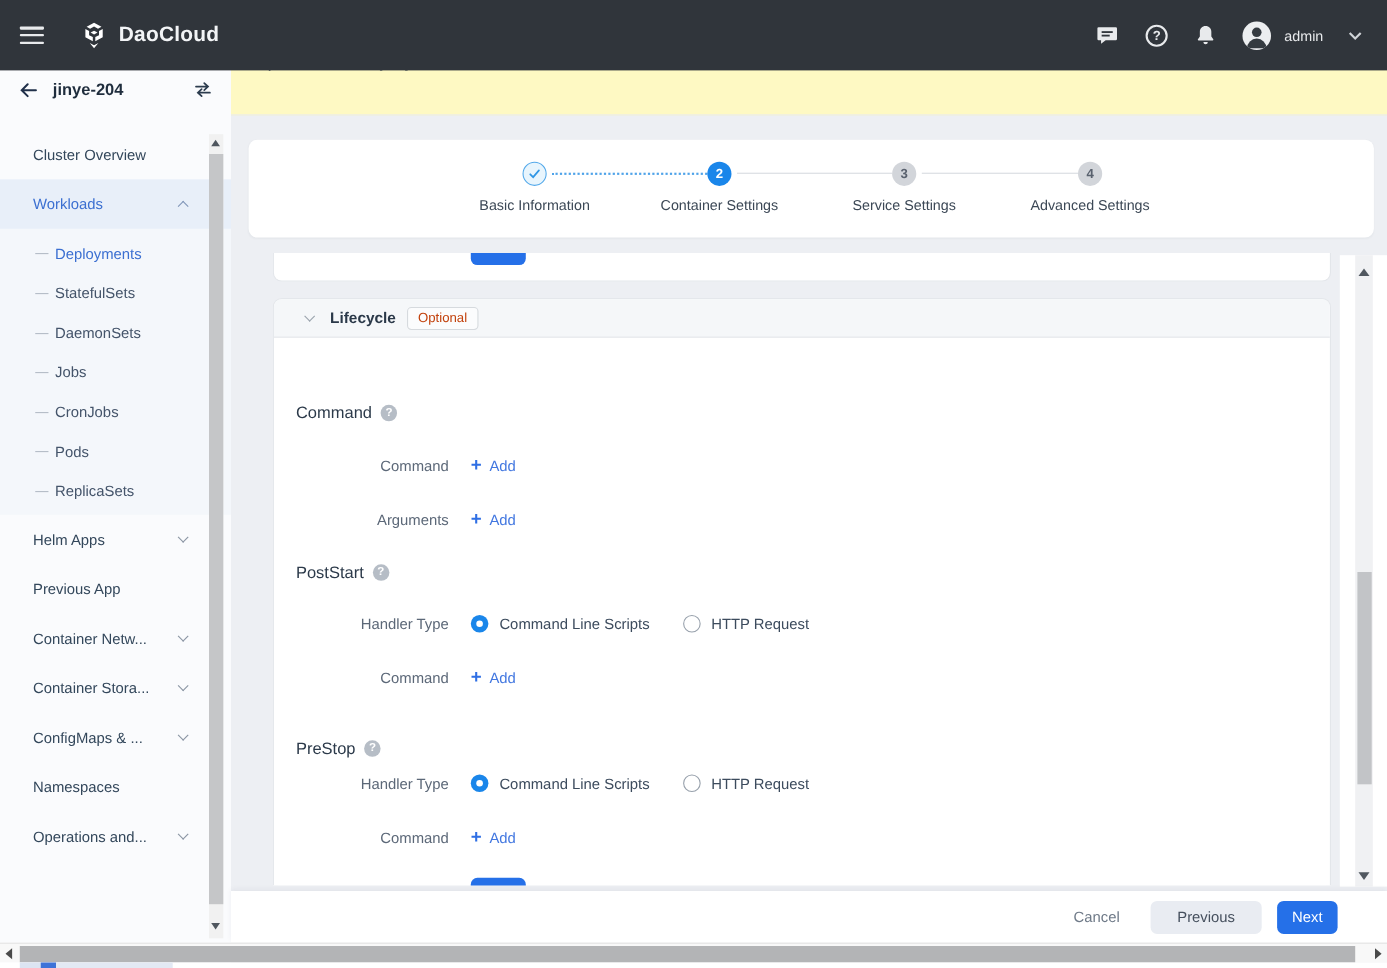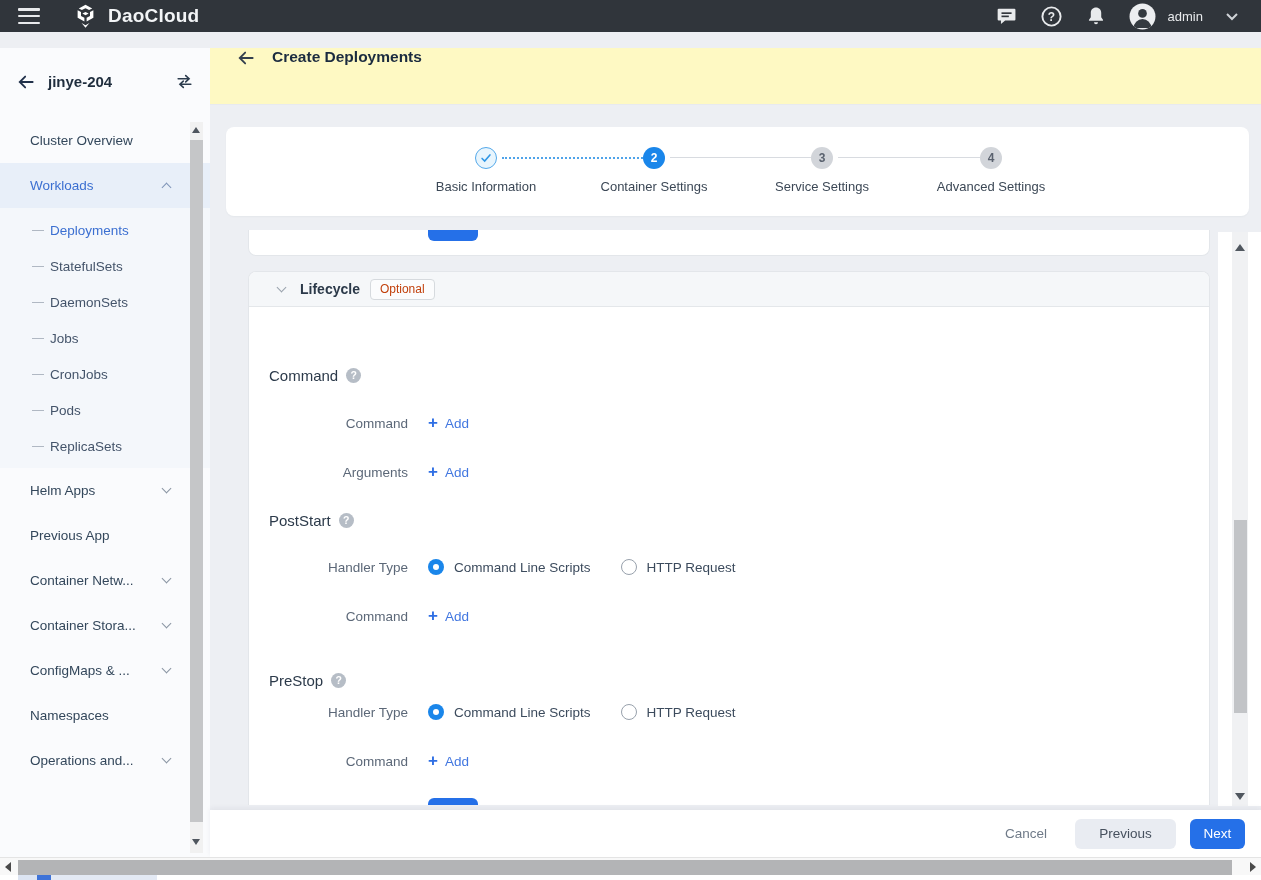--- a/index.html
+++ b/index.html
@@ -1,20 +1,20 @@
 <!DOCTYPE html>
 <html><head>
 <meta charset="utf-8">
 <style>
   * { box-sizing: border-box; margin: 0; padding: 0; }
   body { font-family: "Liberation Sans", "DejaVu Sans", sans-serif; background:#fff; }
   .screen { position: relative; width: 1261px; height: 880px; overflow: hidden; background:#edeff3; }
 
   
-  .topbar { position:absolute; left:0; top:0; width:1261px; height:32px; background:#30353b;
+  .topbar { position:absolute; left:0; top:0; width:1261px; height:64px; background:#30353b;
             display:flex; align-items:center; z-index:30; }
   .hamburger { width:22px; height:16px; margin-left:18px; display:flex; flex-direction:column;
                justify-content:space-between; cursor:pointer; }
   .hamburger span { display:block; height:2.5px; background:#e8eaec; border-radius:1px; }
   .brand-wrap { display:flex; align-items:center; margin-left:32px; }
   .brand { color:#f2f4f6; font-size:19px; font-weight:bold; margin-left:9px; letter-spacing:.2px; }
   .topbar-right { margin-left:auto; display:flex; align-items:center; gap:22px; padding-right:22px; }
   .tb-icon { display:flex; align-items:center; justify-content:center; cursor:pointer; }
   .admin-name { color:#e8eaec; font-size:13px; margin-left:-10px; }
 
@@ -111,21 +111,21 @@
   .radio.unchecked { background:#fff; border:1.5px solid #98a1ac; }
   .opt-label { font-size:13.5px; color:#3c4b5d; margin-left:10px; }
   .radio2 { margin-left:30px; }
   .ok-btn { position:absolute; left:179px; top:491px; width:50px; height:29px; background:#2570e8;
             color:#fff; font-size:13.5px; border:none; border-radius:6px; cursor:pointer;
             font-family:inherit; }
 
   
   .footer { position:absolute; left:0; top:762px; width:1051px; height:47px; background:#fff;
             box-shadow:0 -2px 5px rgba(30,40,60,.06); display:flex; align-items:center;
-            justify-content:flex-end; padding-right:16px; z-index:8; }
+            justify-content:flex-end; padding-right:45px; z-index:8; }
   .cancel-link { font-size:13.5px; color:#6f7a88; cursor:pointer; margin-right:28px; }
   .btn-prev { width:101px; height:30px; background:#e9ecf2; color:#46505e; border:none; border-radius:6px;
               font-size:13.5px; cursor:pointer; margin-right:14px; font-family:inherit; }
   .btn-next { width:55px; height:30px; background:#2570e8; color:#fff; border:none; border-radius:6px;
               font-size:13.5px; cursor:pointer; font-family:inherit; }
 
   
   .h-scroll { position:absolute; left:0; top:857px; width:1261px; height:18px; background:#f8f8f8;
               border-top:1px solid #e4e4e4; z-index:40; }
   .h-thumb { position:absolute; left:18px; top:1.5px; width:1214px; height:15px; background:#b3b4b6; }

